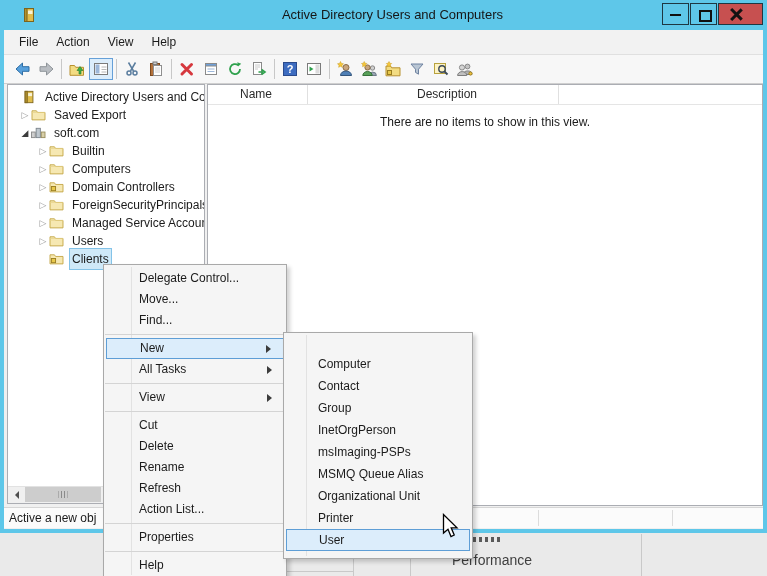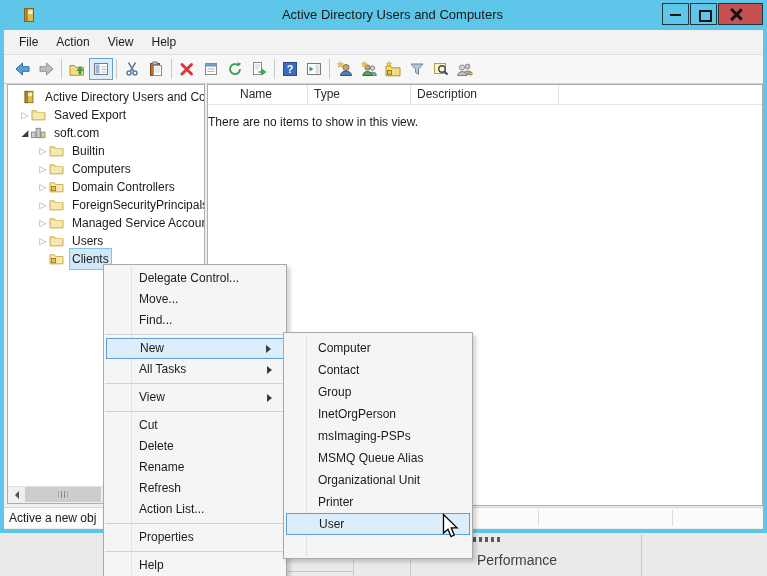--- a/index.html
+++ b/index.html
@@ -71,34 +71,34 @@
     display:flex;align-items:center;justify-content:center;}
   #hscroll .sbtn .tri{width:0;height:0;border:4px solid transparent;border-right-color:#505050;margin-right:3px;}
   #hscroll .thumb{position:absolute;left:17px;top:0;width:76px;height:15px;background:#cdcdcd;}
   #hscroll .grip{position:absolute;left:50%;top:4px;width:9px;height:7px;transform:translateX(-50%);
     background:repeating-linear-gradient(90deg,#8a8a8a 0 1px,transparent 1px 3px);}
 
   
   #listheader{position:absolute;left:0;top:0;right:0;height:19px;background:#fff;border-bottom:1px solid #e5e5e5;}
   .hcol{position:absolute;top:0;height:19px;line-height:19px;padding-left:6px;color:#2b2b2b;box-sizing:border-box;
     border-right:1px solid #e0e0e0;}
-  #empty-msg{position:absolute;left:0;right:0;top:30px;text-align:left;color:#1b1b1b;}
+  #empty-msg{position:absolute;left:0;right:0;top:30px;text-align:center;color:#1b1b1b;}
 
   
   #statusbar{position:absolute;left:0;right:0;top:477px;height:20px;background:#fbfbfb;
     border-top:1px solid #d6d6d6;line-height:20px;padding-left:5px;}
   .st-div{position:absolute;top:2px;bottom:2px;width:1px;background:#dcdcdc;}
 
   
   .menu{position:absolute;background:#f5f5f5;border:1px solid #a9a9a9;box-sizing:border-box;
     box-shadow:3px 3px 4px rgba(0,0,0,0.18);padding-top:3px;z-index:50;}
   .menu::before{content:"";position:absolute;top:2px;bottom:2px;width:1px;background:#e2e2e2;}
   #contextmenu{left:103px;top:264px;width:184px;height:314px;}
   #contextmenu::before{left:27px;}
-  #submenu{left:283px;top:332px;width:190px;height:227px;padding-top:4px;}
+  #submenu{left:283px;top:332px;width:190px;height:227px;padding-top:20px;}
   #submenu::before{left:22px;}
   .mi{position:relative;height:21px;line-height:21px;margin:0 2px;padding-left:33px;box-sizing:border-box;}
   #submenu .mi{height:22px;line-height:22px;padding-left:32px;}
   .mi.hl{background:#dcedfb;border:1px solid #5e9ed6;line-height:19px;}
   #submenu .mi.hl{line-height:20px;}
   .mi .sub-arrow{position:absolute;right:8px;top:50%;margin-top:-4px;width:0;height:0;
     border:4px solid transparent;border-left:5px solid #3c3c3c;}
   .msep{height:7px;position:relative;}
   .msep::after{content:"";position:absolute;left:1px;right:1px;top:3px;height:1px;background:#d4d4d4;}
 
@@ -107,21 +107,21 @@
 </style>
 </head>
 <body>
 
 <div class="bg-vline" style="left:272px;"></div>
 <div class="bg-vline" style="left:353px;"></div>
 <div class="bg-vline" style="left:410px;"></div>
 <div class="bg-vline" style="left:641px;"></div>
 <div class="bg-hline" style="left:272px;width:81px;top:571px;"></div>
 <div class="bg-fragment" style="left:455px;top:537px;"></div>
-<div class="bg-label" style="left:452px;top:552px;margin-left:25px;">Performance</div>
+<div class="bg-label" style="left:452px;top:552px;">Performance</div>
 
 <div id="window">
 
   <div id="titlebar">
     <span class="abs" style="left:21px;top:7px;">
       <svg width="16" height="16" viewBox="0 0 16 16">
         <rect x="3.5" y="1.5" width="9" height="13" fill="#e0bd4c" stroke="#7d641c"></rect>
         <rect x="3.5" y="1.5" width="2.5" height="13" fill="#b3922e" stroke="#7d641c"></rect>
         <rect x="7" y="3.5" width="4.5" height="3.5" fill="#f8f2d4"></rect>
       </svg>
@@ -387,21 +387,20 @@
           </div>
         <div class="thumb">
           <span class="grip"></span>
         </div>
       </div>
     </div>
 
     <div id="listpane">
       <div id="listheader">
         <div class="hcol" style="left:0;width:100px;padding-left:32px;">Name</div>
-        <div class="hcol" style="left:100px;width:103px;">Type</div>
         <div class="hcol" style="left:203px;width:148px;">Description</div>
       </div>
       <div id="empty-msg">There are no items to show in this view.</div>
     </div>
 
     <div id="statusbar">
       <span>Active a new obj</span>
       <span class="st-div" style="left:534px;"></span>
       <span class="st-div" style="left:668px;"></span>
     </div>

